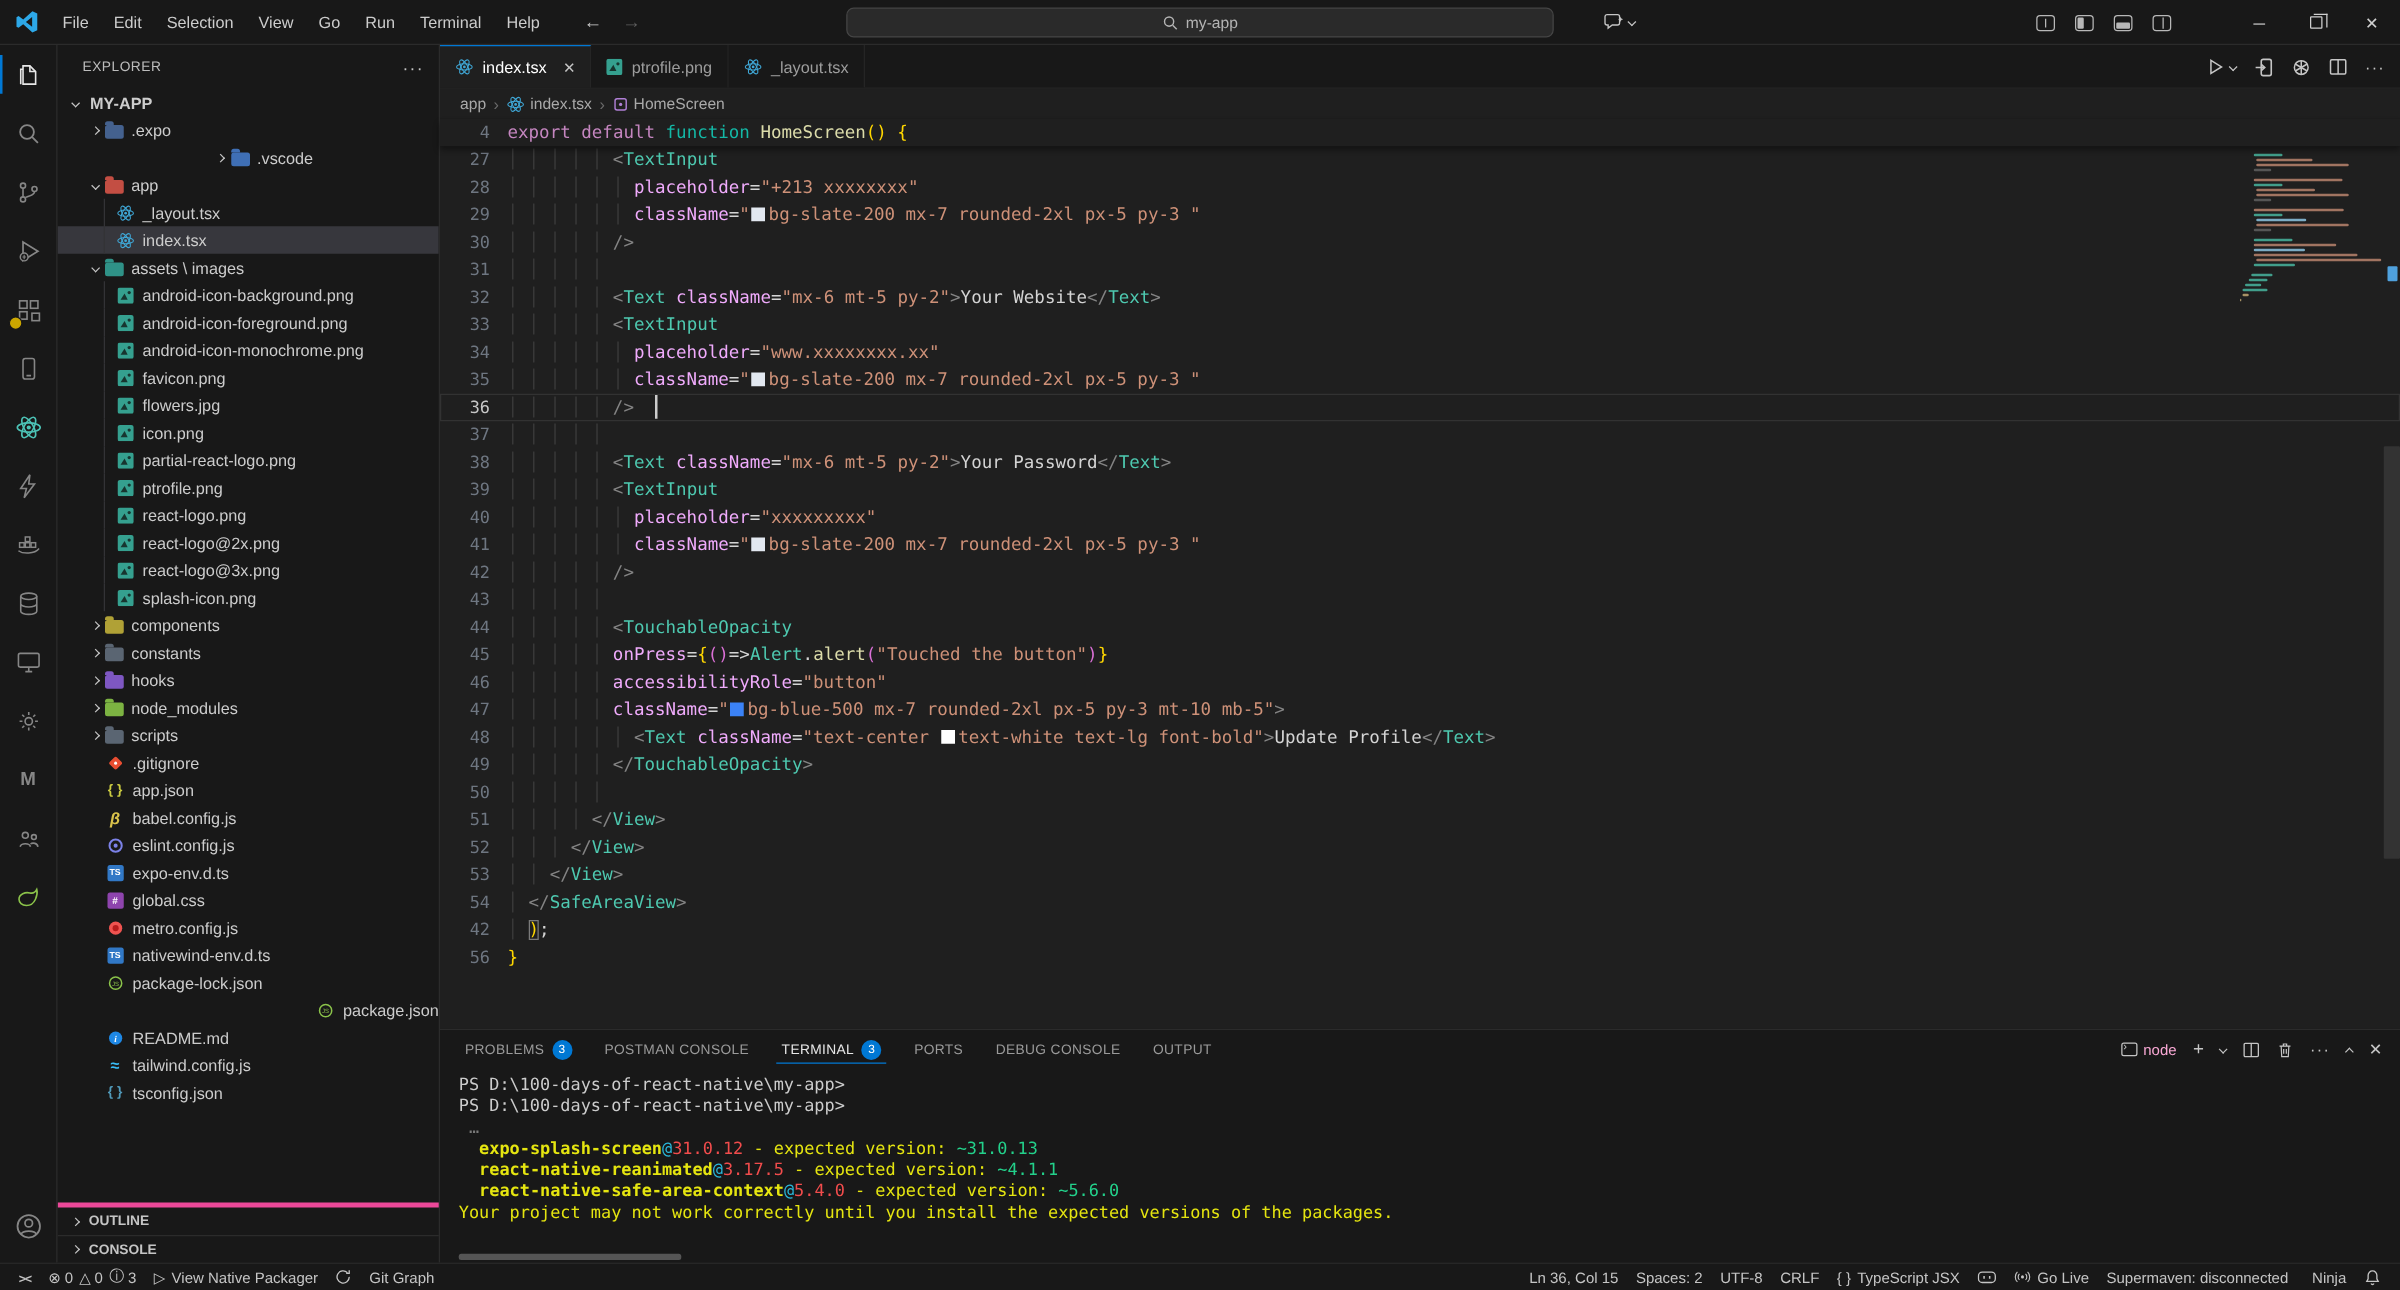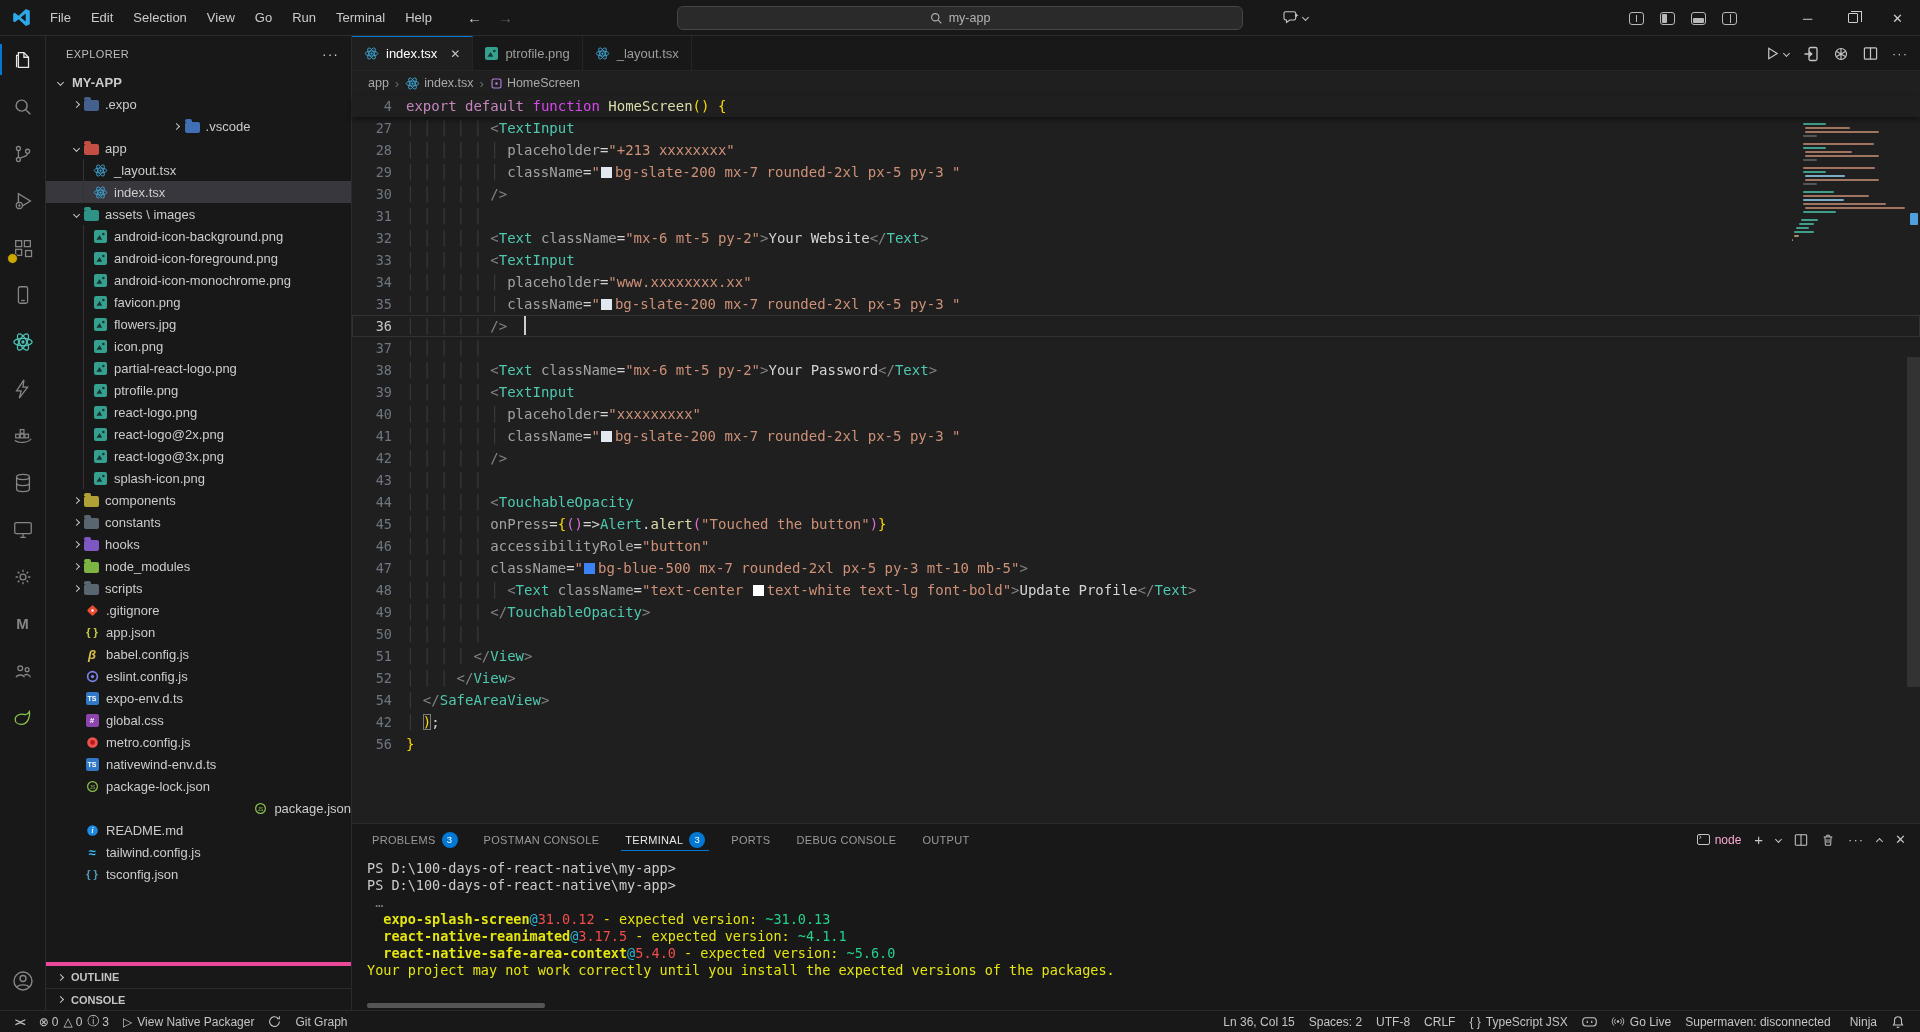--- a/index.html
+++ b/index.html
@@ -73,22 +73,22 @@
   .bc-item{display:flex;align-items:center;gap:4px}
 
   
   .code-font{font-family:"DejaVu Sans Mono","Liberation Mono",monospace;font-size:14px}
   .sticky{height:22px;background:#1f1f1f;box-shadow:0 3px 5px rgba(0,0,0,.45);position:relative;z-index:5}
   .codewrap{flex:1;background:#1f1f1f;position:relative;overflow:hidden}
   .codeline,.sticky-line{height:22px;line-height:22px;white-space:pre;position:relative}
   .codeline .ln,.sticky-line .ln{display:inline-block;width:40px;text-align:right;color:#6e7681;margin-right:14px;font-size:13.5px}
   .codeline.cur{outline:1px solid #323232;outline-offset:-1px}
   .codeline.cur .ln{color:#c6c6c6}
-  .c-p{color:#d4d4d4}.c-pu{color:#848484}.c-tag{color:#4ec9b0}.c-attr{color:#a3a3a3}
-  .c-str{color:#ce9178}.c-kw{color:#c586c0}.c-kw2{color:#d946ef}.c-fn{color:#dcdcaa}
+  .c-p{color:#d4d4d4}.c-pu{color:#848484}.c-tag{color:#4ec9b0}.c-attr{color:#f0abfc}
+  .c-str{color:#ce9178}.c-kw{color:#c586c0}.c-kw2{color:#14b8a6}.c-fn{color:#dcdcaa}
   .c-b1{color:#ffd700}.c-b2{color:#da70d6}.c-g{color:#3b3b3b}
   .c-b1m{color:#ffd700;outline:1px solid #7a7a7a;outline-offset:-1px}
   .sqdec{display:inline-block;width:11px;height:11px;margin:0 3px 0 1px;vertical-align:-1px}
   .cursor{position:absolute;width:1.5px;height:19px;top:1px;background:#cccccc}
   .minimap{position:absolute;top:6px;right:16px;width:112px}
   .mmrow{height:2px;margin-bottom:2px;border-radius:1px}
   .ovr-mark{position:absolute;right:2px;width:8px;height:12px;background:#4fa1dd;border-radius:1px}
   .vscroll{position:absolute;right:0;top:240px;width:13px;height:330px;background:rgba(121,121,121,0.22);border-radius:1px}
 
   
@@ -785,20 +785,21 @@
           <div class="codeline"><span class="ln">43</span><span class="c-g">│ │ │ │ │ </span></div>
           <div class="codeline"><span class="ln">44</span><span class="c-g">│ │ │ │ │ </span><span class="c-pu">&lt;</span><span class="c-tag">TouchableOpacity</span></div>
           <div class="codeline"><span class="ln">45</span><span class="c-g">│ │ │ │ │ </span><span class="c-attr">onPress</span><span class="c-p">=</span><span class="c-b1">{</span><span class="c-b2">()</span><span class="c-p">=&gt;</span><span class="c-tag">Alert</span><span class="c-p">.</span><span class="c-fn">alert</span><span class="c-b2">(</span><span class="c-str">"Touched the button"</span><span class="c-b2">)</span><span class="c-b1">}</span></div>
           <div class="codeline"><span class="ln">46</span><span class="c-g">│ │ │ │ │ </span><span class="c-attr">accessibilityRole</span><span class="c-p">=</span><span class="c-str">"button"</span></div>
           <div class="codeline"><span class="ln">47</span><span class="c-g">│ │ │ │ │ </span><span class="c-attr">className</span><span class="c-p">=</span><span class="c-str">"</span><span class="sqdec" style="background:#3b82f6"></span><span class="c-str">bg-blue-500 mx-7 rounded-2xl px-5 py-3 mt-10 mb-5"</span><span class="c-pu">&gt;</span></div>
           <div class="codeline"><span class="ln">48</span><span class="c-g">│ │ │ │ │ │ </span><span class="c-pu">&lt;</span><span class="c-tag">Text</span><span class="c-p"> </span><span class="c-attr">className</span><span class="c-p">=</span><span class="c-str">"text-center </span><span class="sqdec" style="background:#ffffff"></span><span class="c-str">text-white text-lg font-bold"</span><span class="c-pu">&gt;</span><span class="c-p">Update Profile</span><span class="c-pu">&lt;/</span><span class="c-tag">Text</span><span class="c-pu">&gt;</span></div>
           <div class="codeline"><span class="ln">49</span><span class="c-g">│ │ │ │ │ </span><span class="c-pu">&lt;/</span><span class="c-tag">TouchableOpacity</span><span class="c-pu">&gt;</span></div>
           <div class="codeline"><span class="ln">50</span><span class="c-g">│ │ │ │ │ </span></div>
           <div class="codeline"><span class="ln">51</span><span class="c-g">│ │ │ │ </span><span class="c-pu">&lt;/</span><span class="c-tag">View</span><span class="c-pu">&gt;</span></div>
           <div class="codeline"><span class="ln">52</span><span class="c-g">│ │ │ </span><span class="c-pu">&lt;/</span><span class="c-tag">View</span><span class="c-pu">&gt;</span></div>
+          <div class="codeline"><span class="ln">53</span><span class="c-g">│ │ </span><span class="c-pu">&lt;/</span><span class="c-tag">View</span><span class="c-pu">&gt;</span></div>
           <div class="codeline"><span class="ln">54</span><span class="c-g">│ </span><span class="c-pu">&lt;/</span><span class="c-tag">SafeAreaView</span><span class="c-pu">&gt;</span></div>
           <div class="codeline"><span class="ln">42</span><span class="c-g">│ </span><span class="c-b1m">)</span><span class="c-p">;</span></div>
           <div class="codeline"><span class="ln">56</span><span class="c-b1">}</span></div>
         </div>
       <div class="minimap">
           <div class="mmrow" style="width: 23px; margin-left: 11px; background: rgb(78, 201, 176); opacity: 0.75;"></div>
           <div class="mmrow" style="width: 44.85px; margin-left: 13.2px; background: rgb(206, 145, 120); opacity: 0.75;"></div>
           <div class="mmrow" style="width: 73.6px; margin-left: 13.2px; background: rgb(206, 145, 120); opacity: 0.75;"></div>
           <div class="mmrow" style="width: 13.8px; margin-left: 11px; background: rgb(106, 106, 106); opacity: 0.75;"></div>
           <div class="mmrow" style="width: 11.5px; margin-left: 11px; background: transparent; opacity: 0.75;"></div>

